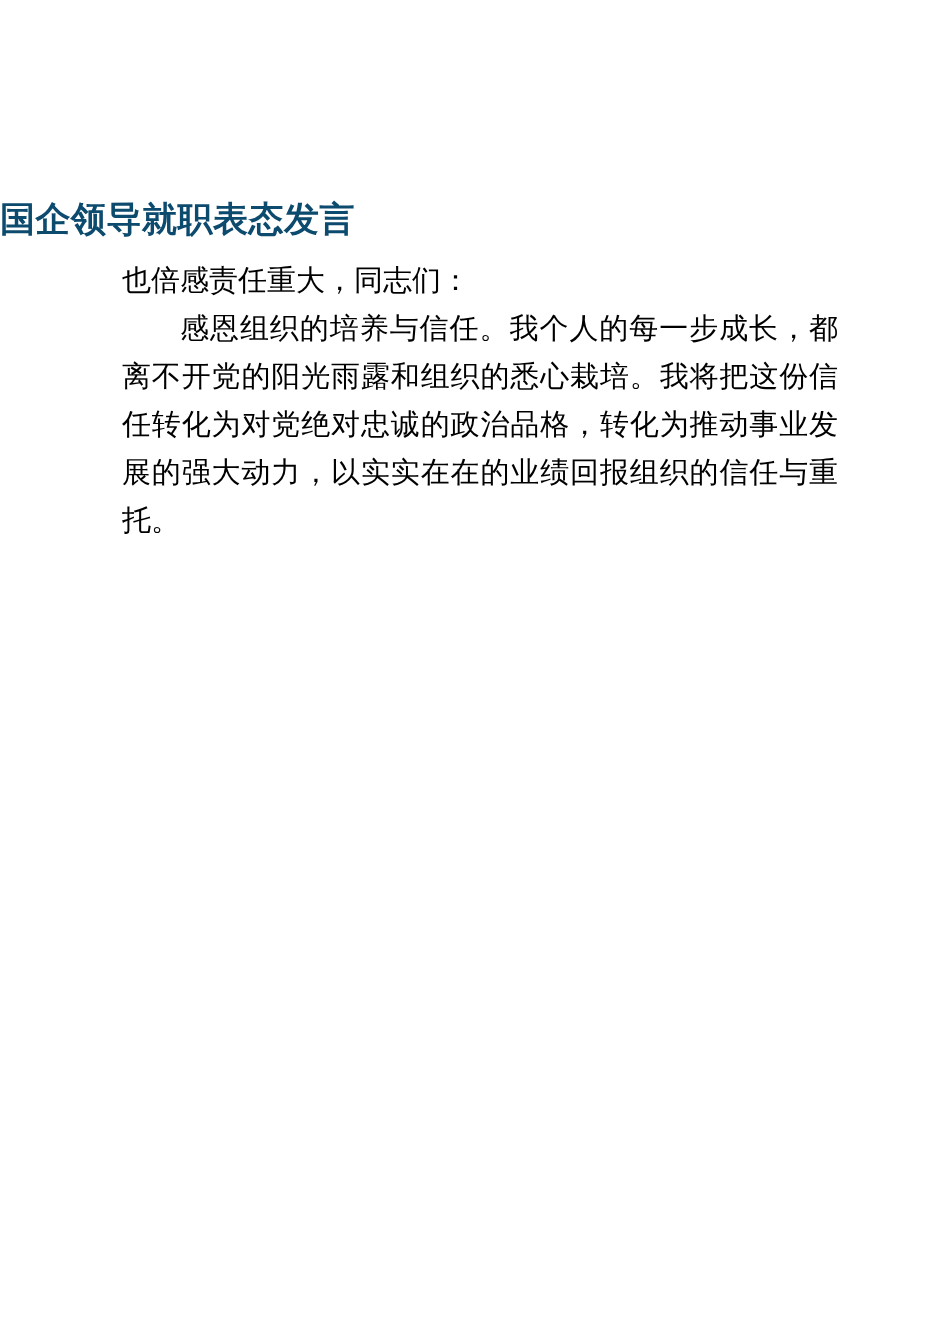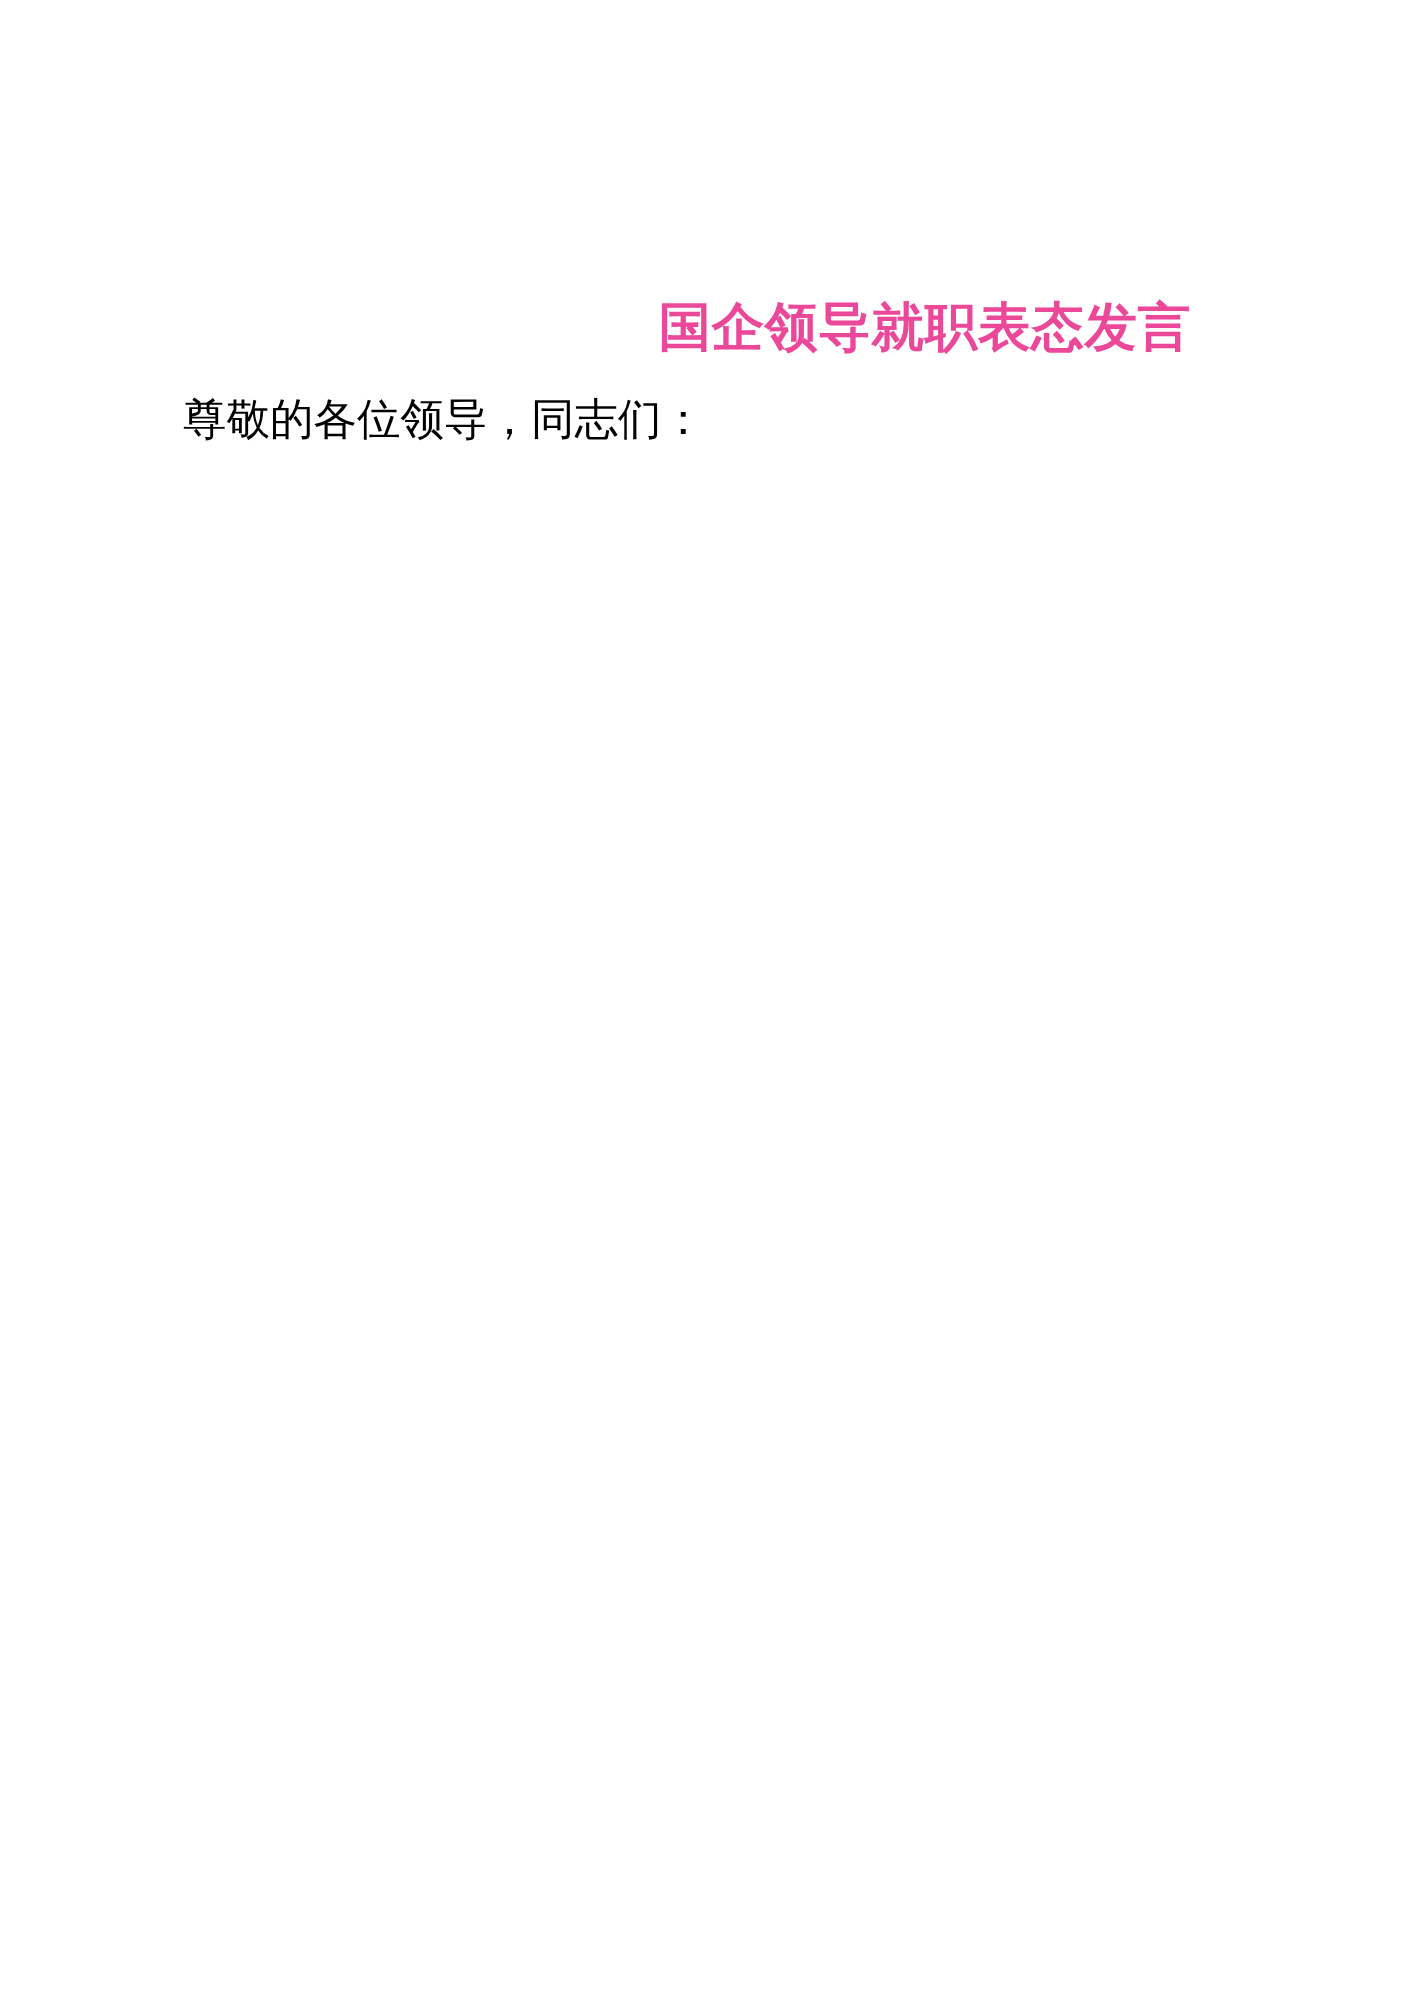--- a/index.html
+++ b/index.html
@@ -17,26 +17,26 @@
     height: 1344px;
     background: #ffffff;
     box-sizing: border-box;
     overflow: hidden;
   }
   .doc-title {
     position: absolute;
     top: 172px;
     left: 0;
     width: 794px;
-    text-align: right;
+    text-align: left;
     font-size: 35px;
     font-weight: bold;
     line-height: 48px;
     letter-spacing: 0.5px;
-    color: #ec4899;
+    color: #0c4a6e;
   }
   .body-block {
     position: absolute;
     top: 256px;
     left: 122px;
     width: 716px;
   }
   .para {
     font-size: 29px;
     line-height: 48px;
@@ -56,20 +56,21 @@
 </style>
 </head>
 <body>
 
 <div class="page">
 
   <h1 class="doc-title">国企领导就职表态发言</h1>
 
   <div class="body-block">
 
-    <p class="para salutation">尊敬的各位领导，同志们：</p>
+    <p class="para salutation">也倍感责任重大，同志们：</p>
 
 
+    <p class="para indent">感恩组织的培养与信任。我个人的每一步成长，都离不开党的阳光雨露和组织的悉心栽培。我将把这份信任转化为对党绝对忠诚的政治品格，转化为推动事业发展的强大动力，以实实在在的业绩回报组织的信任与重托。</p>
 
 
   </div>
 
 </div>
 
 </body></html>

